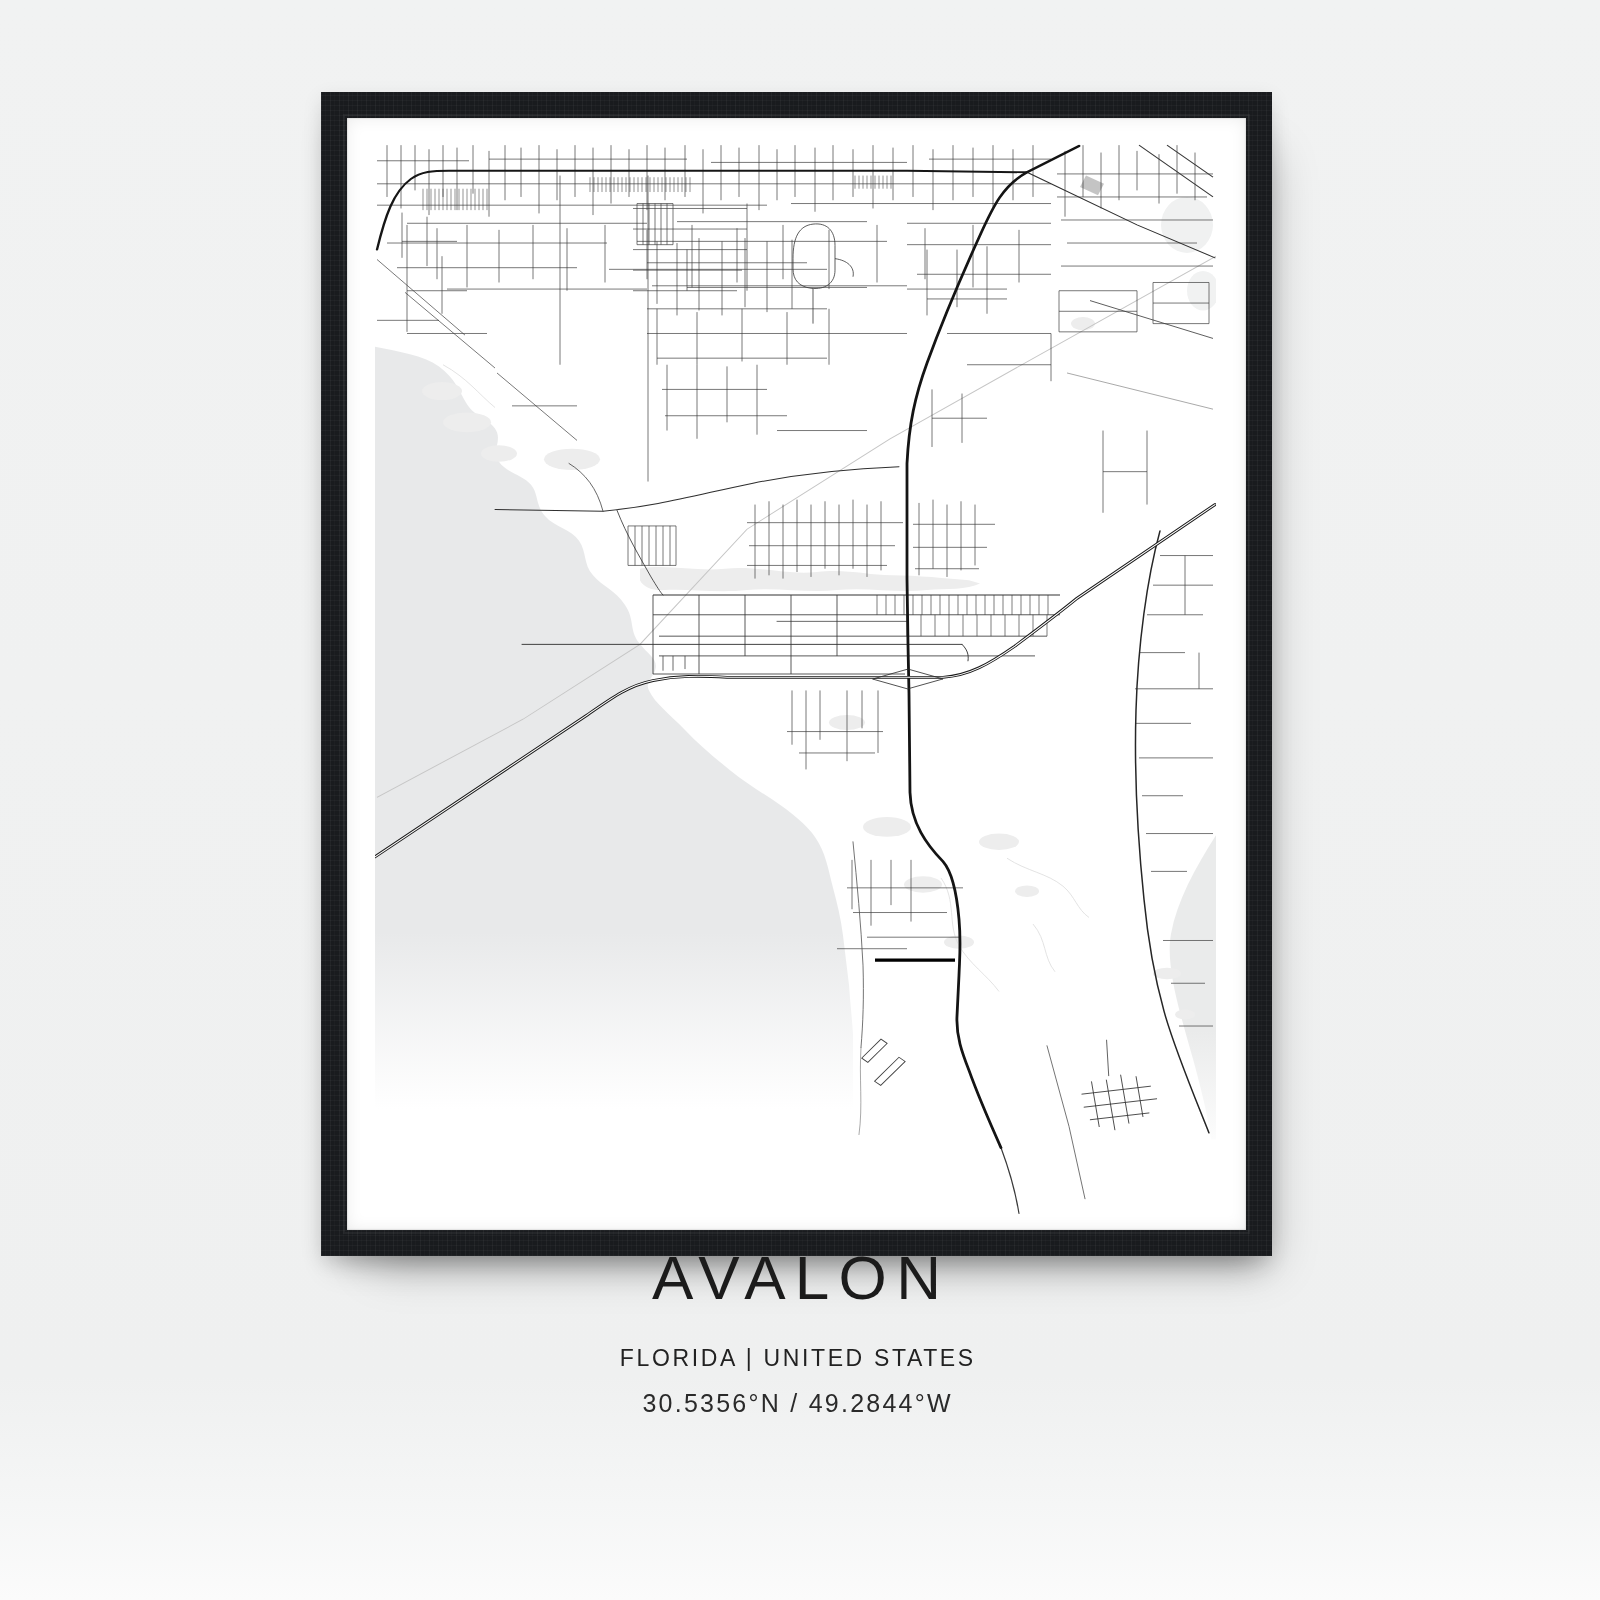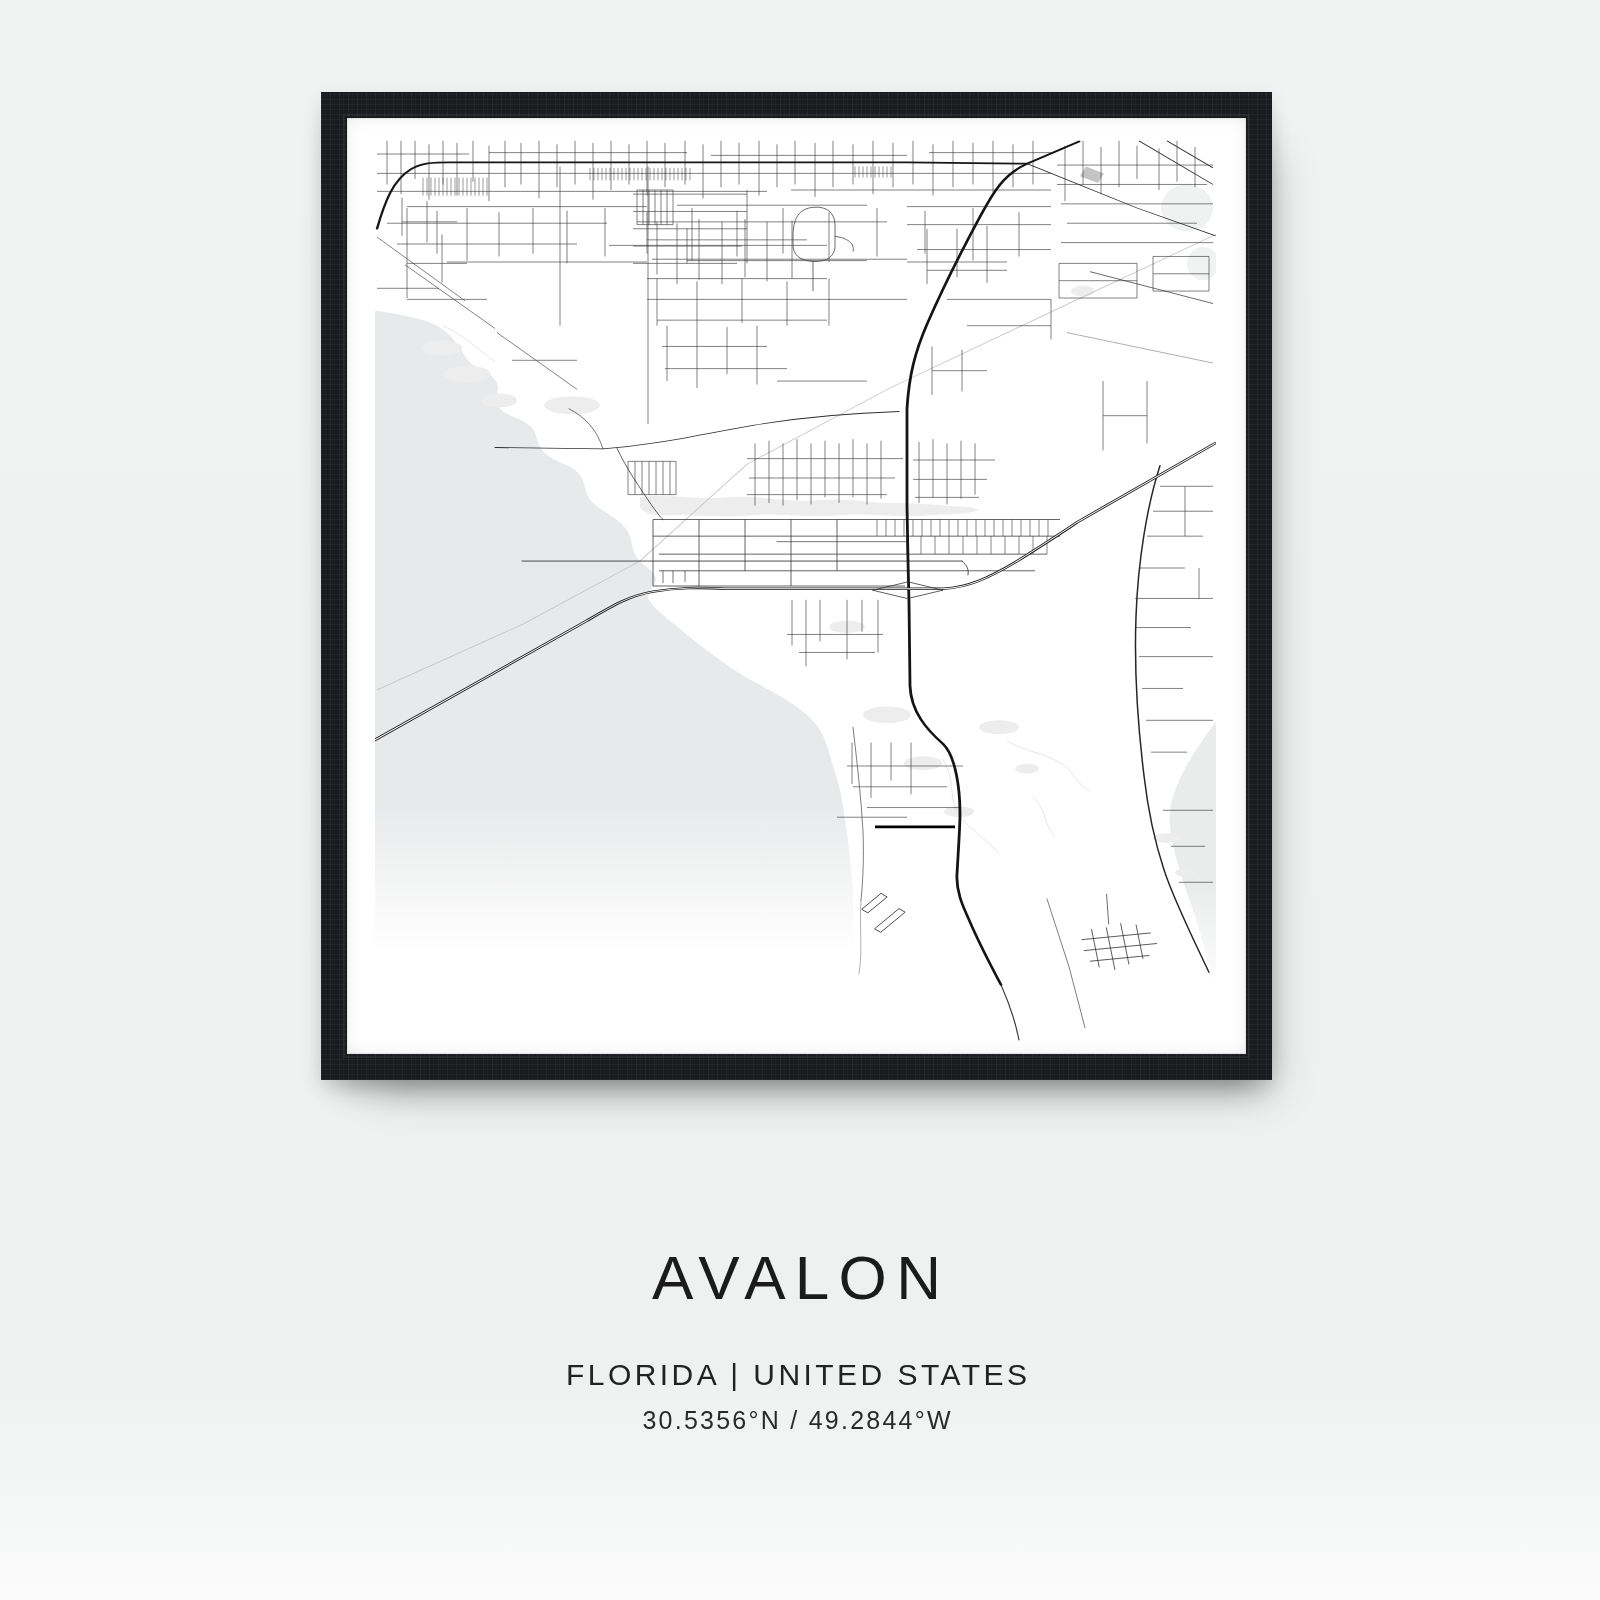--- a/index.html
+++ b/index.html
@@ -2,21 +2,21 @@
 <html><head>
 <meta charset="utf-8">
 <style>
   html,body{margin:0;padding:0;}
   body{
     width:1600px;height:1600px;position:relative;overflow:hidden;
     background:linear-gradient(180deg,#f1f2f2 0%,#eff0f0 86%,#f5f6f6 94%,#fbfbfb 100%);
     font-family:"Liberation Sans", sans-serif;
   }
   .frame{
-    position:absolute;left:321px;top:92px;width:951px;height:988px;
+    position:absolute;left:321px;top:92px;width:951px;height:1164px;
     box-sizing:border-box;padding:26px;
     background-color:#191b1e;
     background-image:
       repeating-linear-gradient(90deg, rgba(255,255,255,0.045) 0 1px, rgba(0,0,0,0) 1px 4px, rgba(255,255,255,0.02) 4px 5px, rgba(0,0,0,0) 5px 9px),
       repeating-linear-gradient(0deg, rgba(255,255,255,0.03) 0 1px, rgba(0,0,0,0) 1px 5px);
     box-shadow:
       0 20px 30px -14px rgba(0,0,0,0.30),
       26px 36px 44px -26px rgba(0,0,0,0.22),
       0 6px 18px rgba(0,0,0,0.10);
   }
@@ -30,21 +30,21 @@
   }
   .map-svg{position:absolute;inset:0;width:100%;height:100%;}
   .caption{
     position:absolute;left:0;right:0;top:1128px;text-align:center;color:#1b1b1b;
   }
   .caption .title{
     font-size:62px;line-height:64px;font-weight:300;
     letter-spacing:0.15em;text-indent:0.15em;white-space:nowrap;
   }
   .caption .subtitle{
-    margin-top:51px;font-size:30px;line-height:28px;font-weight:300;
+    margin-top:34px;font-size:23px;line-height:28px;font-weight:300;
     letter-spacing:0.115em;text-indent:0.115em;white-space:nowrap;color:#222;
   }
   .caption .coords{
     margin-top:18px;font-size:25px;line-height:27px;font-weight:300;
     letter-spacing:0.09em;text-indent:0.09em;white-space:nowrap;color:#2a2a2a;
   }
 </style>
 </head>
 <body>
 

